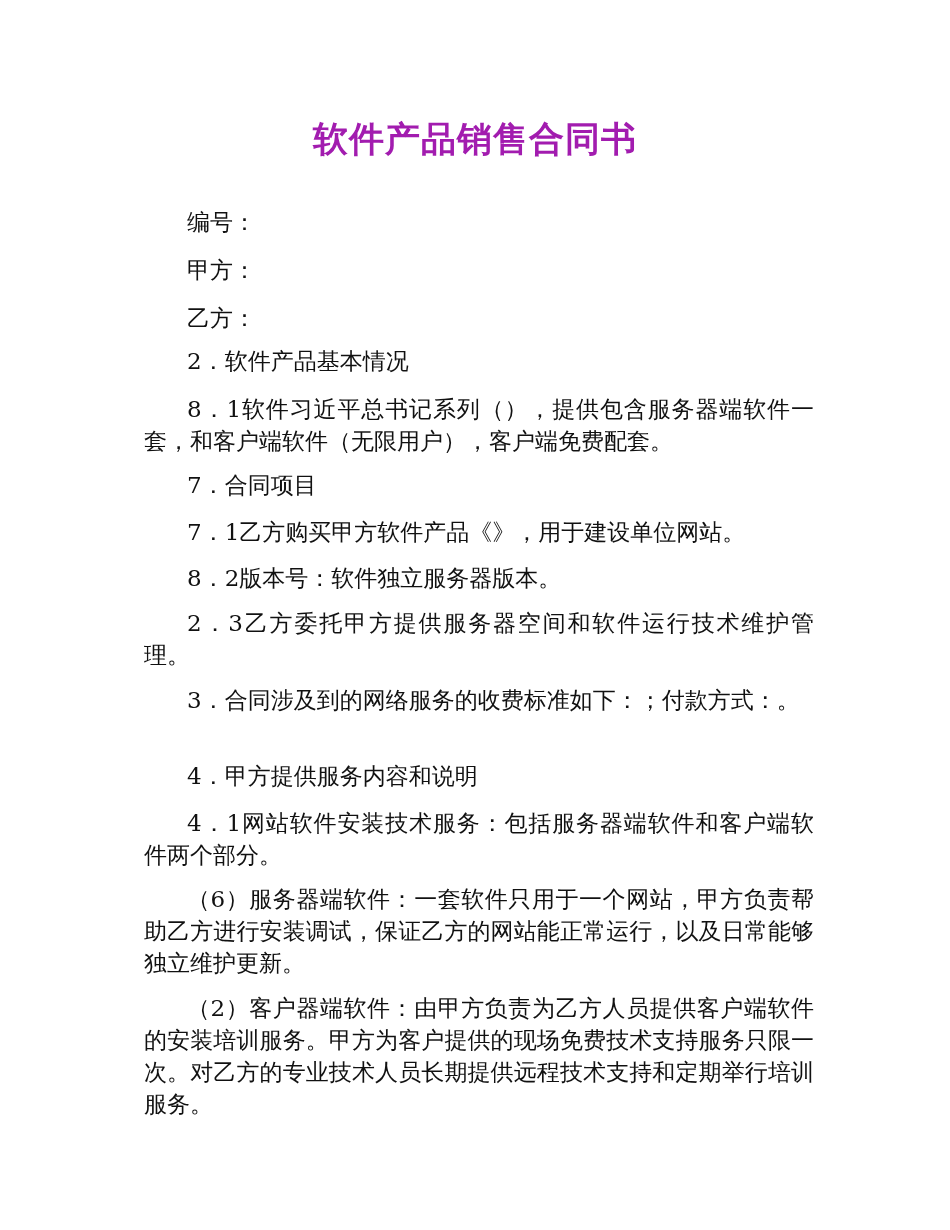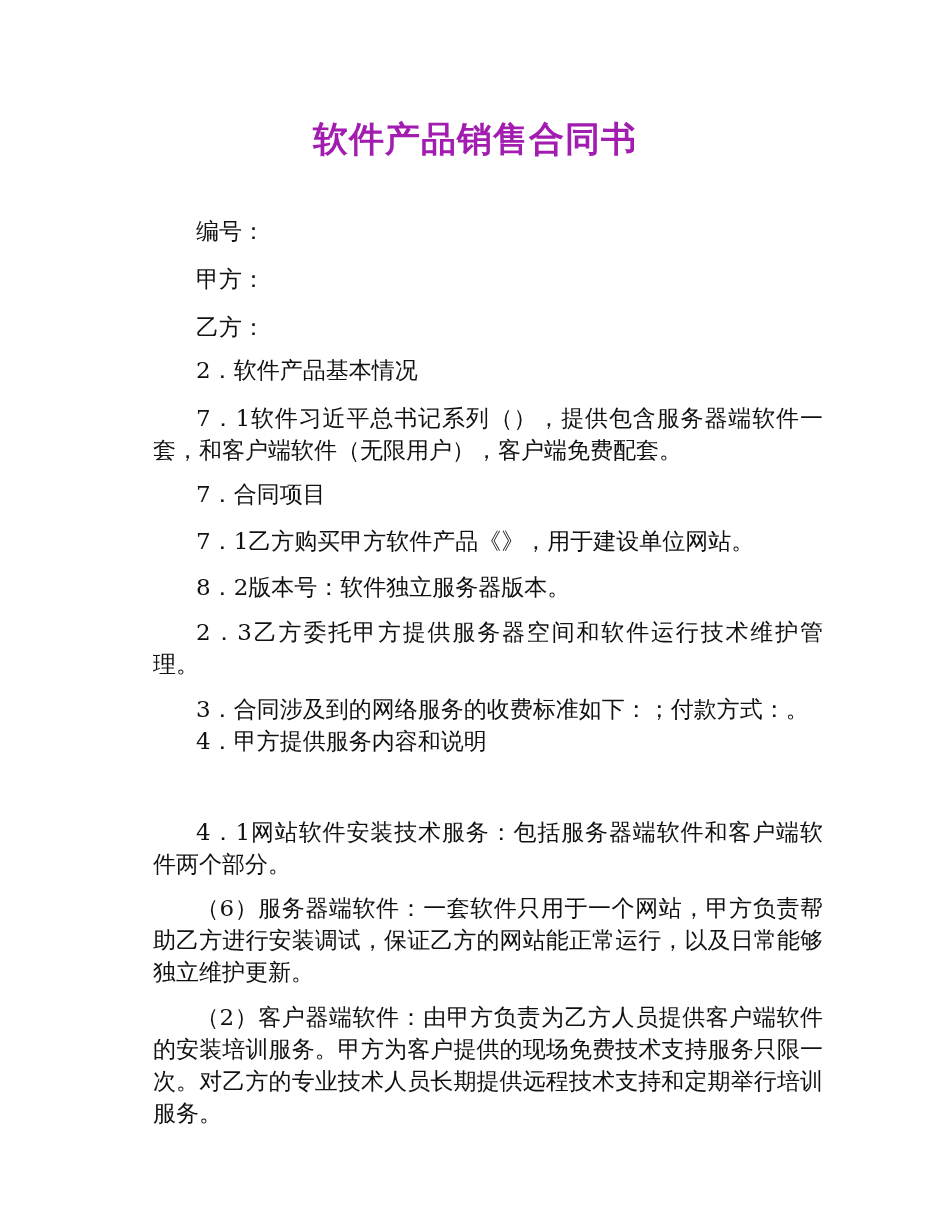--- a/index.html
+++ b/index.html
@@ -9,38 +9,38 @@
     font-family: "DejaVu Serif", "Liberation Serif", serif;
     color: #111111;
   }
   .title {
     position: absolute; left: -142px; width: 950px; top: 116px;
     text-align: center; font-family: "DejaVu Sans", "Liberation Sans", sans-serif;
     font-weight: bold; font-size: 35px; letter-spacing: 1px; color: #a21caf;
     margin: 0;
   }
   .p {
-    position: absolute; left: 0; width: 670px; margin: 11px;
+    position: absolute; left: 0; width: 670px; margin: 2px;
     font-size: 23px; line-height: 32px; text-indent: 43px;
     white-space: normal; word-break: break-all; text-align: justify;
   }
 </style>
 </head>
 <body>
 
 <div class="page">
   <h1 class="title">软件产品销售合同书</h1>
 
   <p class="p" style="top:204px;">编号：</p>
   <p class="p" style="top:252px;">甲方：</p>
   <p class="p" style="top:300px;">乙方：</p>
   <p class="p" style="top:343px;">2．软件产品基本情况</p>
-  <p class="p" style="top:391px;">7．1软件习近平总书记系列（），提供包含服务器端软件一套，和客户端软件（无限用户），客户端免费配套。</p>
+  <p class="p" style="top:391px;">8．1软件习近平总书记系列（），提供包含服务器端软件一套，和客户端软件（无限用户），客户端免费配套。</p>
   <p class="p" style="top:467px;">7．合同项目</p>
   <p class="p" style="top:514px;">7．1乙方购买甲方软件产品《》，用于建设单位网站。</p>
   <p class="p" style="top:560px;">8．2版本号：软件独立服务器版本。</p>
   <p class="p" style="top:605px;">2．3乙方委托甲方提供服务器空间和软件运行技术维护管理。</p>
   <p class="p" style="top:682px;">3．合同涉及到的网络服务的收费标准如下：；付款方式：。</p>
-  <p class="p" style="top:714px;">4．甲方提供服务内容和说明</p>
+  <p class="p" style="top:758px;">4．甲方提供服务内容和说明</p>
   <p class="p" style="top:805px;">4．1网站软件安装技术服务：包括服务器端软件和客户端软件两个部分。</p>
   <p class="p" style="top:881px;">（6）服务器端软件：一套软件只用于一个网站，甲方负责帮助乙方进行安装调试，保证乙方的网站能正常运行，以及日常能够独立维护更新。</p>
   <p class="p" style="top:990px;">（2）客户器端软件：由甲方负责为乙方人员提供客户端软件的安装培训服务。甲方为客户提供的现场免费技术支持服务只限一次。对乙方的专业技术人员长期提供远程技术支持和定期举行培训服务。</p>
 </div>
 
 </body></html>

